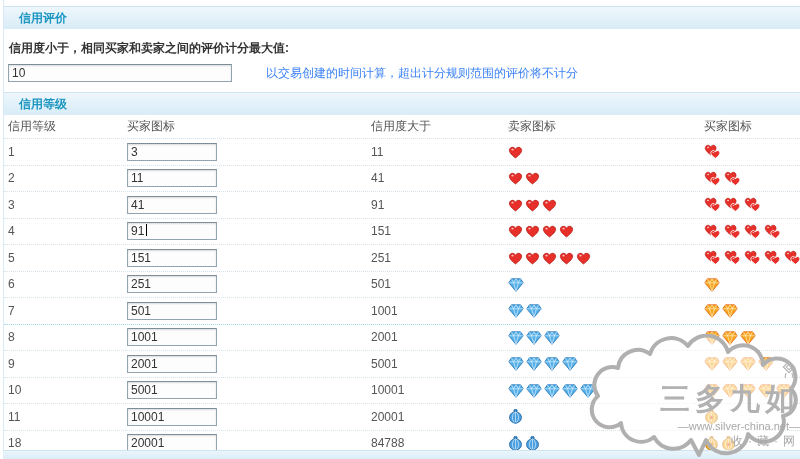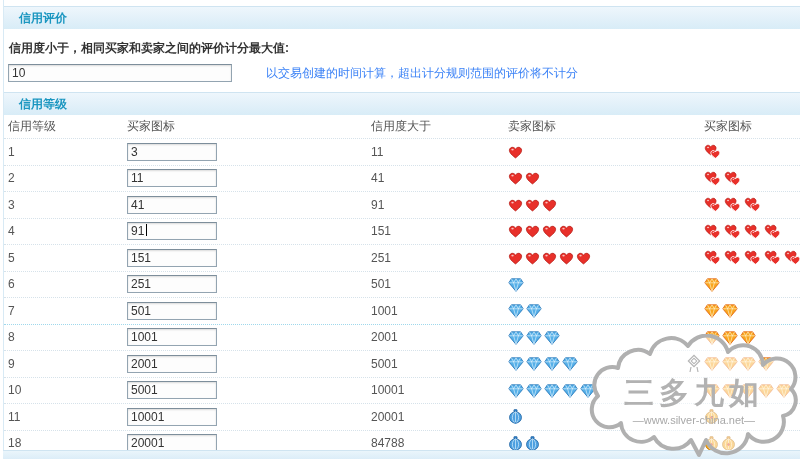--- a/index.html
+++ b/index.html
@@ -37,21 +37,21 @@
   .cell-input{width:90px;}
   .input-wrap{position:relative;display:inline-block;}
   .caret{position:absolute;left:19px;top:2px;width:1px;height:12px;background:#000;}
   .icon{vertical-align:middle;margin-right:2px;}
   .bottom-strip{
     position:absolute;left:3px;right:0;bottom:0;height:8px;
     background:linear-gradient(#eaf5fb,#dcedf8);border-top:1px solid #cfe4f1;
   }
   .watermark{position:absolute;left:588px;top:334px;width:212px;height:125px;pointer-events:none;}
   .wm-cloud{position:absolute;left:0;top:0;}
-  .wm-inner{position:absolute;left:0;top:20px;width:100%;text-align:center;color:#aeaeae;}
+  .wm-inner{position:absolute;left:0;top:26px;width:100%;text-align:right;color:#aeaeae;}
   .wm-knot{height:20px;}
   .wm-title{
     font-family:"DejaVu Serif","Liberation Serif",serif;
     font-size:30px;font-weight:bold;letter-spacing:5px;line-height:32px;color:#b2b2b2;
   }
   .wm-url{font-size:11px;margin-top:5px;color:#a8a8a8;}
   .wm-caption{font-size:12px;letter-spacing:5px;margin-top:1px;color:#a8a8a8;}
 </style>
 </head>
 <body>
@@ -357,14 +357,15 @@
              A 16 16 0 0 1 10 62 Z" fill="rgba(255,255,255,0.55)" stroke="#b0b0b0" stroke-width="4" stroke-linejoin="round"></path>
   </svg>
   <div class="wm-inner">
     <svg class="wm-knot" width="22" height="20" viewBox="0 0 22 20">
       <rect x="7" y="3" width="8" height="8" transform="rotate(45 11 7)" fill="none" stroke="#b5b5b5" stroke-width="1.2"></rect>
       <rect x="9" y="5" width="4" height="4" transform="rotate(45 11 7)" fill="none" stroke="#b5b5b5" stroke-width="1"></rect>
       <path d="M8 13 L7 18 M14 13 L15 18" stroke="#b5b5b5" stroke-width="1.2" fill="none"></path>
     </svg>
     <div class="wm-title">三多九如</div>
     <div class="wm-url">—www.silver-china.net—</div>
+    <div class="wm-caption">收·藏·网</div>
   </div>
 </div>
 
 </body></html>

